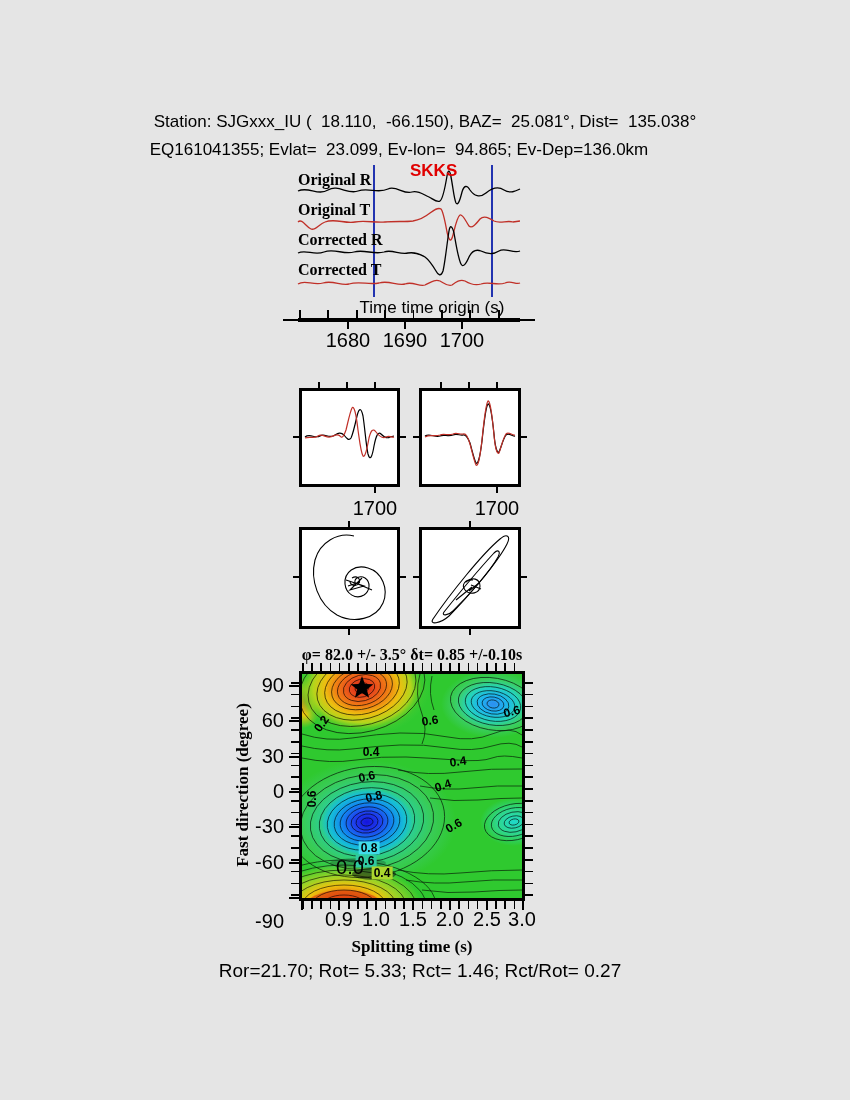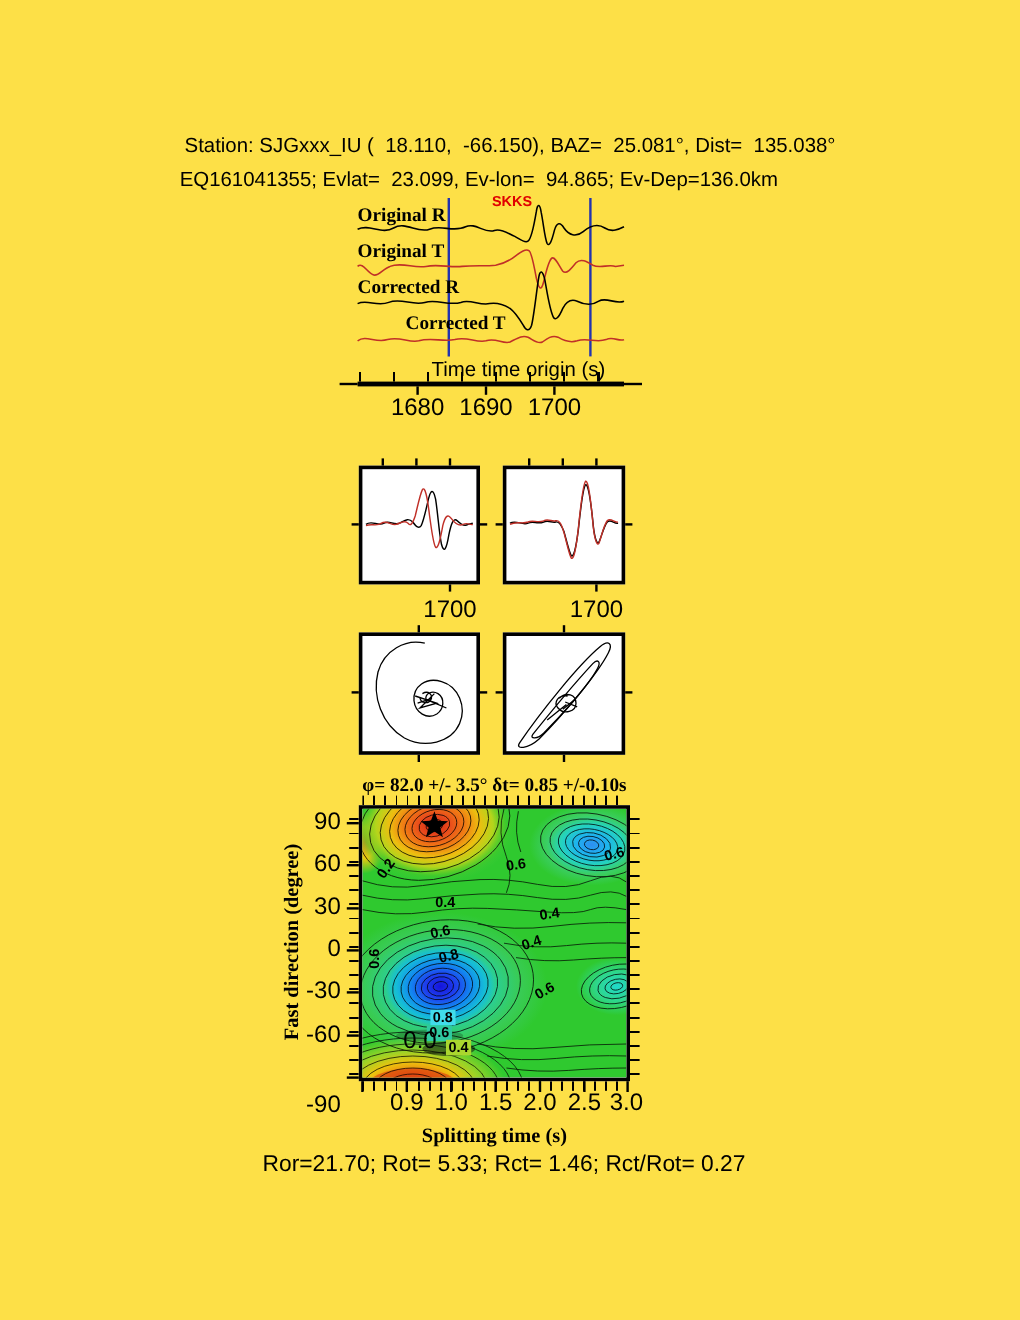--- a/index.html
+++ b/index.html
@@ -1,16 +1,16 @@
 <!DOCTYPE html>
 <html><head>
 <meta charset="utf-8">
 <style>
   html,body{margin:0;padding:0;background:#fff;}
-  .page{position:relative;width:850px;height:1100px;background:#fde047;overflow:hidden;
+  .page{position:relative;width:850px;height:1100px;background:#e5e5e5;overflow:hidden;
         font-family:"Liberation Sans",sans-serif;color:#000;text-decoration:underline;}
   .abs{position:absolute;}
   .pre{white-space:pre;}
   .hdr{position:absolute;left:0;width:850px;text-align:center;font-size:17px;white-space:pre;}
   .serifb{font-family:"Liberation Serif",serif;font-weight:bold;}
   .num{position:absolute;font-size:20px;transform:translateX(-50%);white-space:nowrap;text-align:center;}
   .ynum{position:absolute;left:226px;width:58px;text-align:right;font-size:20px;}
   .tkv{position:absolute;width:2px;background:#000;}
   .tkh{position:absolute;height:2px;background:#000;}
   .box{position:absolute;border:3px solid #000;background:#fff;}
@@ -37,26 +37,26 @@
 
     <path d="M15,33 C25,28 35,38 45,32 C55,26 65,37 75,33 C85,29 95,36 105,31 C113,27 121,37 129,34 C135,32 141,37 146,39 C150,41 154,45 157,43 C160,41 162,30 164,18 C165,11 167,12 168,19 C170,29 171,41 173,45 C175,48 177,42 179,34 C181,27 184,27 187,32 C191,38 197,40 203,35 C209,30 215,28 221,32 C227,36 233,33 237,31" fill="none" stroke="#000" stroke-width="1.3"></path>
 
     <path d="M15,64 C19,60 23,69 28,71 C32,73 36,66 42,64 C52,60 62,66 72,64 C82,62 92,65 102,64 C112,63 122,64 130,63 C136,62 142,59 147,55 C151,52 155,49 158,51 C160,53 162,63 164,74 C166,83 168,85 170,77 C172,69 174,59 177,57 C180,56 183,64 186,68 C189,71 193,66 197,61 C201,57 206,60 211,63 C217,66 224,62 230,64 L237,63" fill="none" stroke="#c03028" stroke-width="1.3"></path>
 
     <path d="M15,95 C23,91 31,98 41,94 C51,90 61,97 71,94 C81,91 91,97 101,94 C109,91 117,97 125,95 C131,94 137,96 142,99 C146,102 150,108 153,113 C155,117 158,119 160,113 C162,105 164,85 166,73 C167,67 169,67 171,75 C173,86 175,100 178,106 C180,110 183,106 186,99 C189,93 193,91 198,93 C204,96 210,97 216,93 C222,89 230,96 237,93" fill="none" stroke="#000" stroke-width="1.3"></path>
 
     <path d="M15,126 C22,121 30,128 40,125 C50,122 58,128 66,126 C76,123 86,127 96,125 C106,122 114,128 122,126 C130,123 136,129 142,127 C148,124 152,121 157,123 C161,125 165,129 169,127 C173,124 177,121 182,123 C187,126 192,128 198,126 C206,123 214,128 222,125 C228,122 233,127 237,125" fill="none" stroke="#c03028" stroke-width="1.3"></path>
   </svg>
 
-  <div class="abs" style="left:410px;top:161px;font-weight:bold;font-size:12px;color:#e00000;">SKKS</div>
+  <div class="abs" style="left:410px;top:161px;font-weight:bold;font-size:17px;color:#e00000;">SKKS</div>
 
   <div class="trlab" style="left:298px;top:171px;">Original R</div>
   <div class="trlab" style="left:298px;top:201px;">Original T</div>
   <div class="trlab" style="left:298px;top:231px;">Corrected R</div>
-  <div class="trlab" style="left:298px;top:261px;margin-left:40px;">Corrected T</div>
+  <div class="trlab" style="left:298px;top:261px;">Corrected T</div>
 
   <div class="mtax" style="left:299px;top:310px;width:221px;height:8px;"></div>
   <div class="abs" style="left:298px;top:318px;width:222px;height:4px;background:#000;"></div>
   <div class="abs" style="left:283px;top:319px;width:15px;height:2px;background:#000;"></div>
   <div class="abs" style="left:520px;top:319px;width:15px;height:2px;background:#000;"></div>
   <div class="tkv" style="left:347px;top:322px;height:7px;"></div>
   <div class="tkv" style="left:404px;top:322px;height:7px;"></div>
   <div class="tkv" style="left:461px;top:322px;height:7px;"></div>
   <div class="abs" style="left:432px;top:298px;font-size:17px;transform:translateX(-50%);white-space:nowrap;">Time time origin (s)</div>
   <div class="num" style="left:348px;top:329px;">1680</div>

